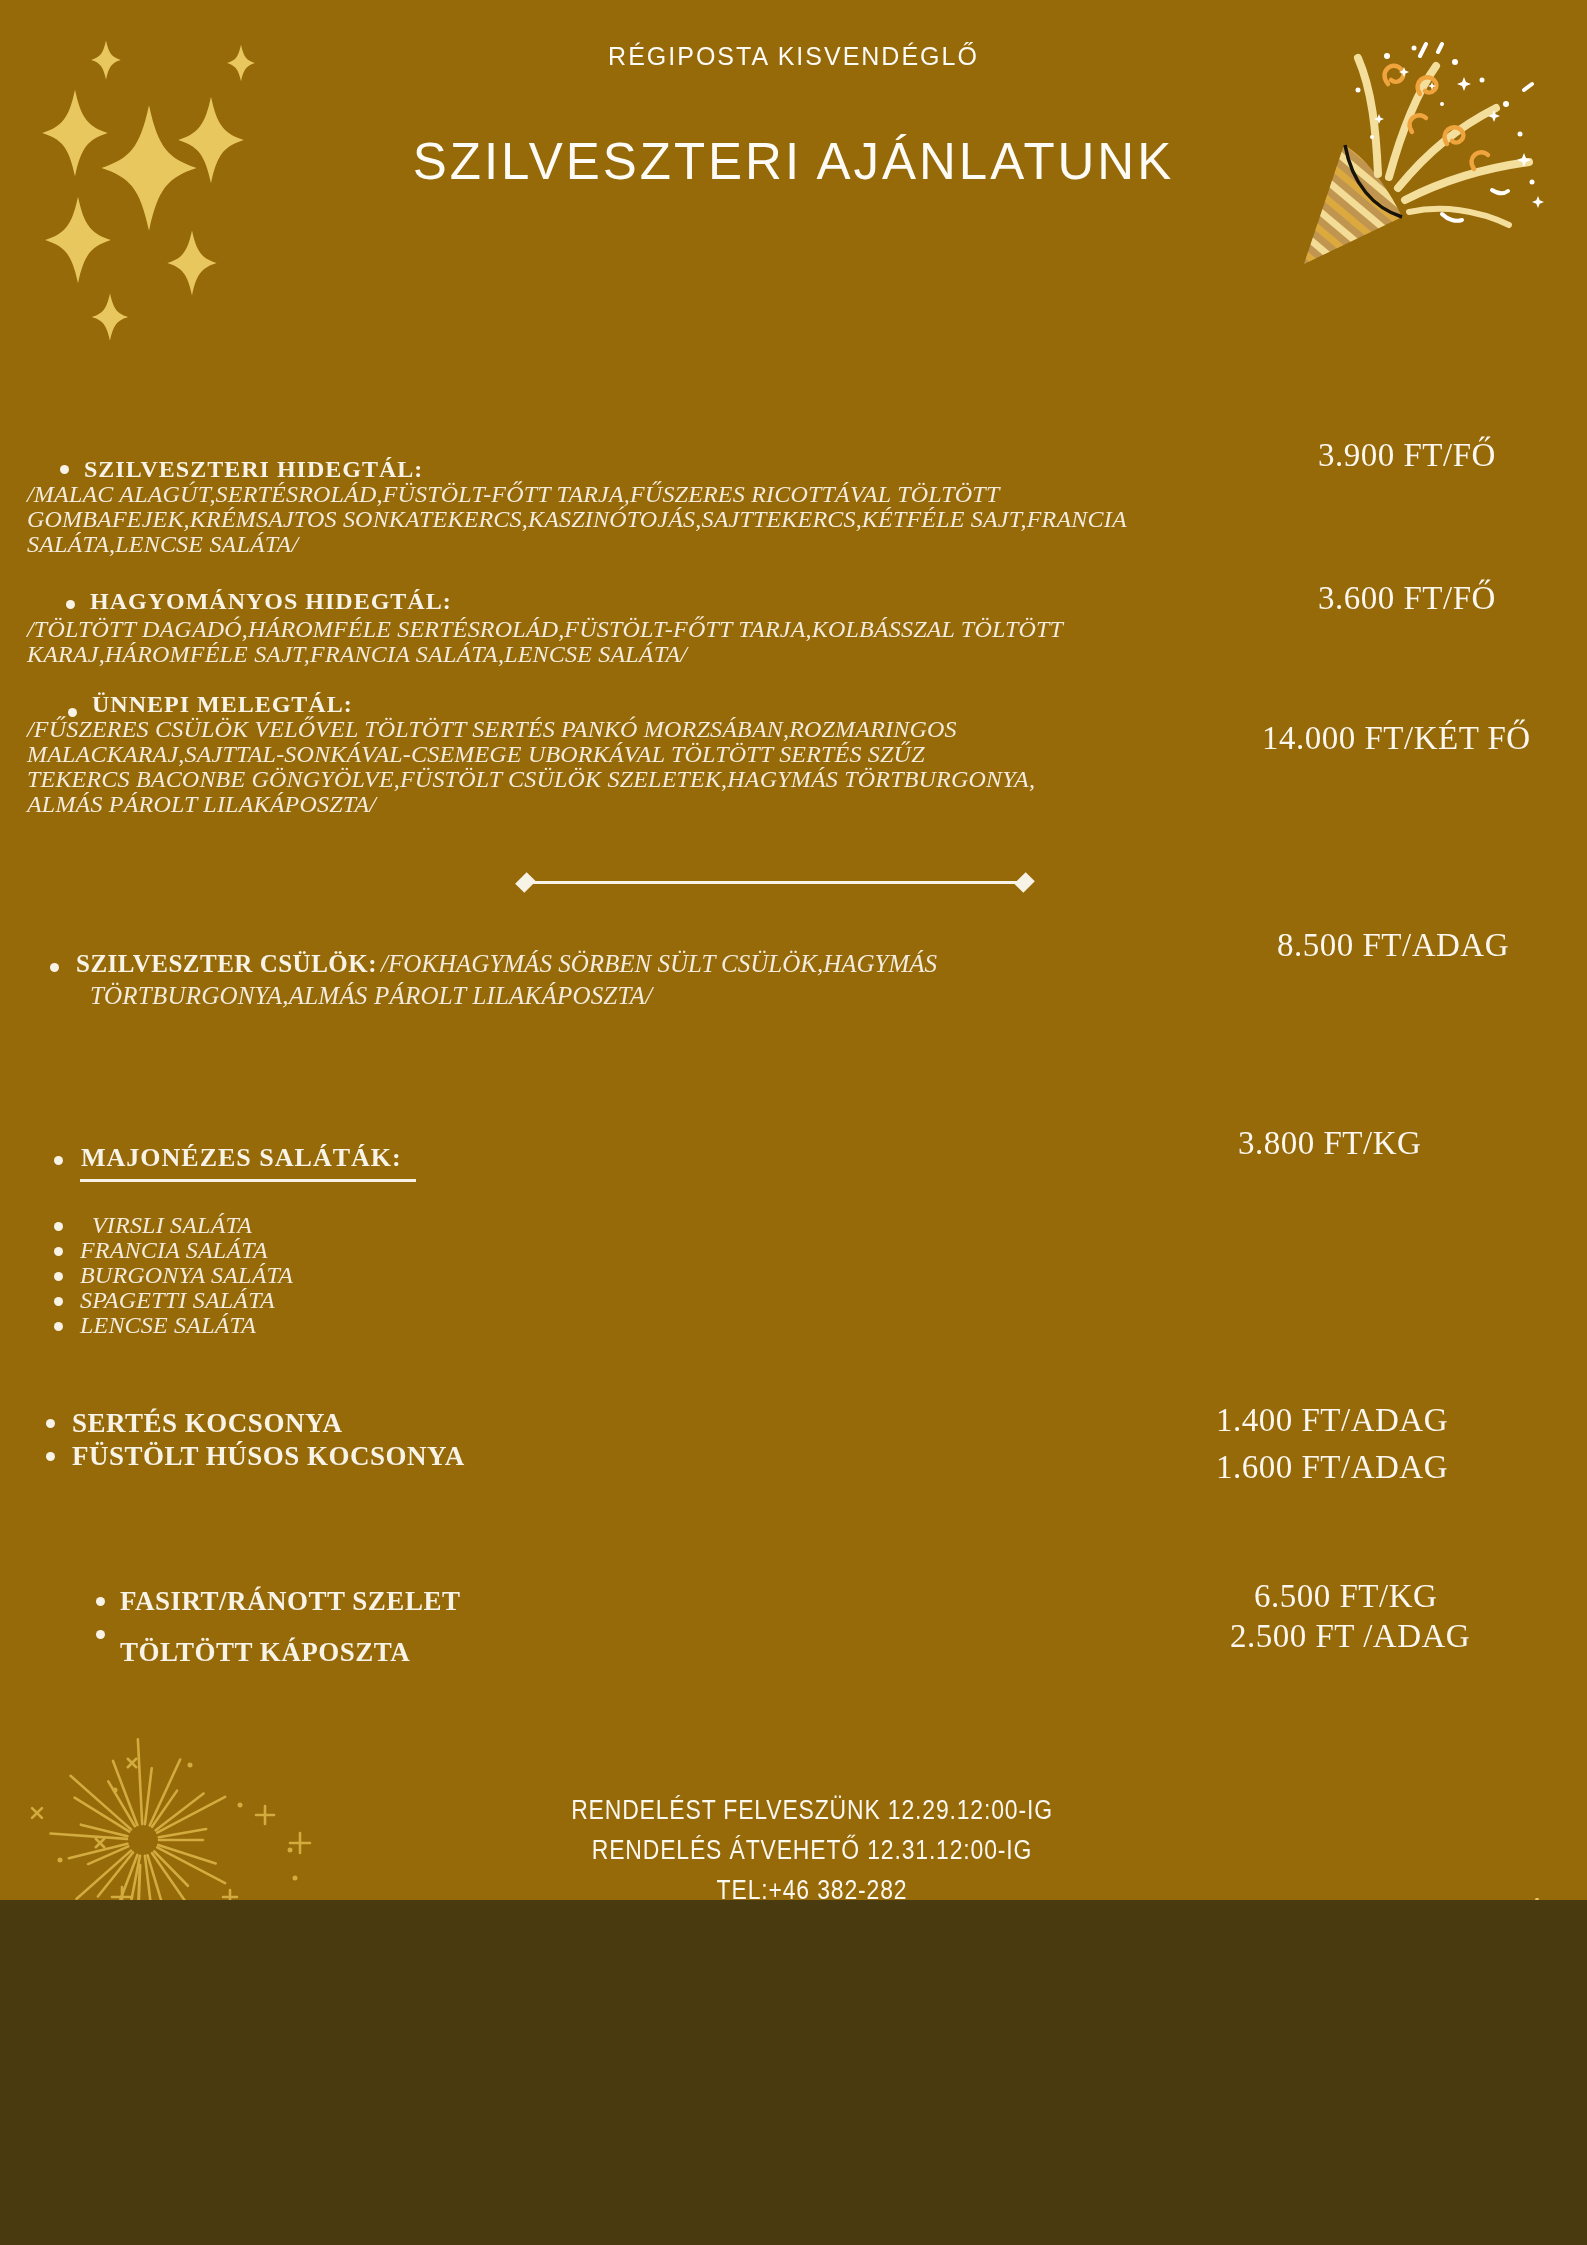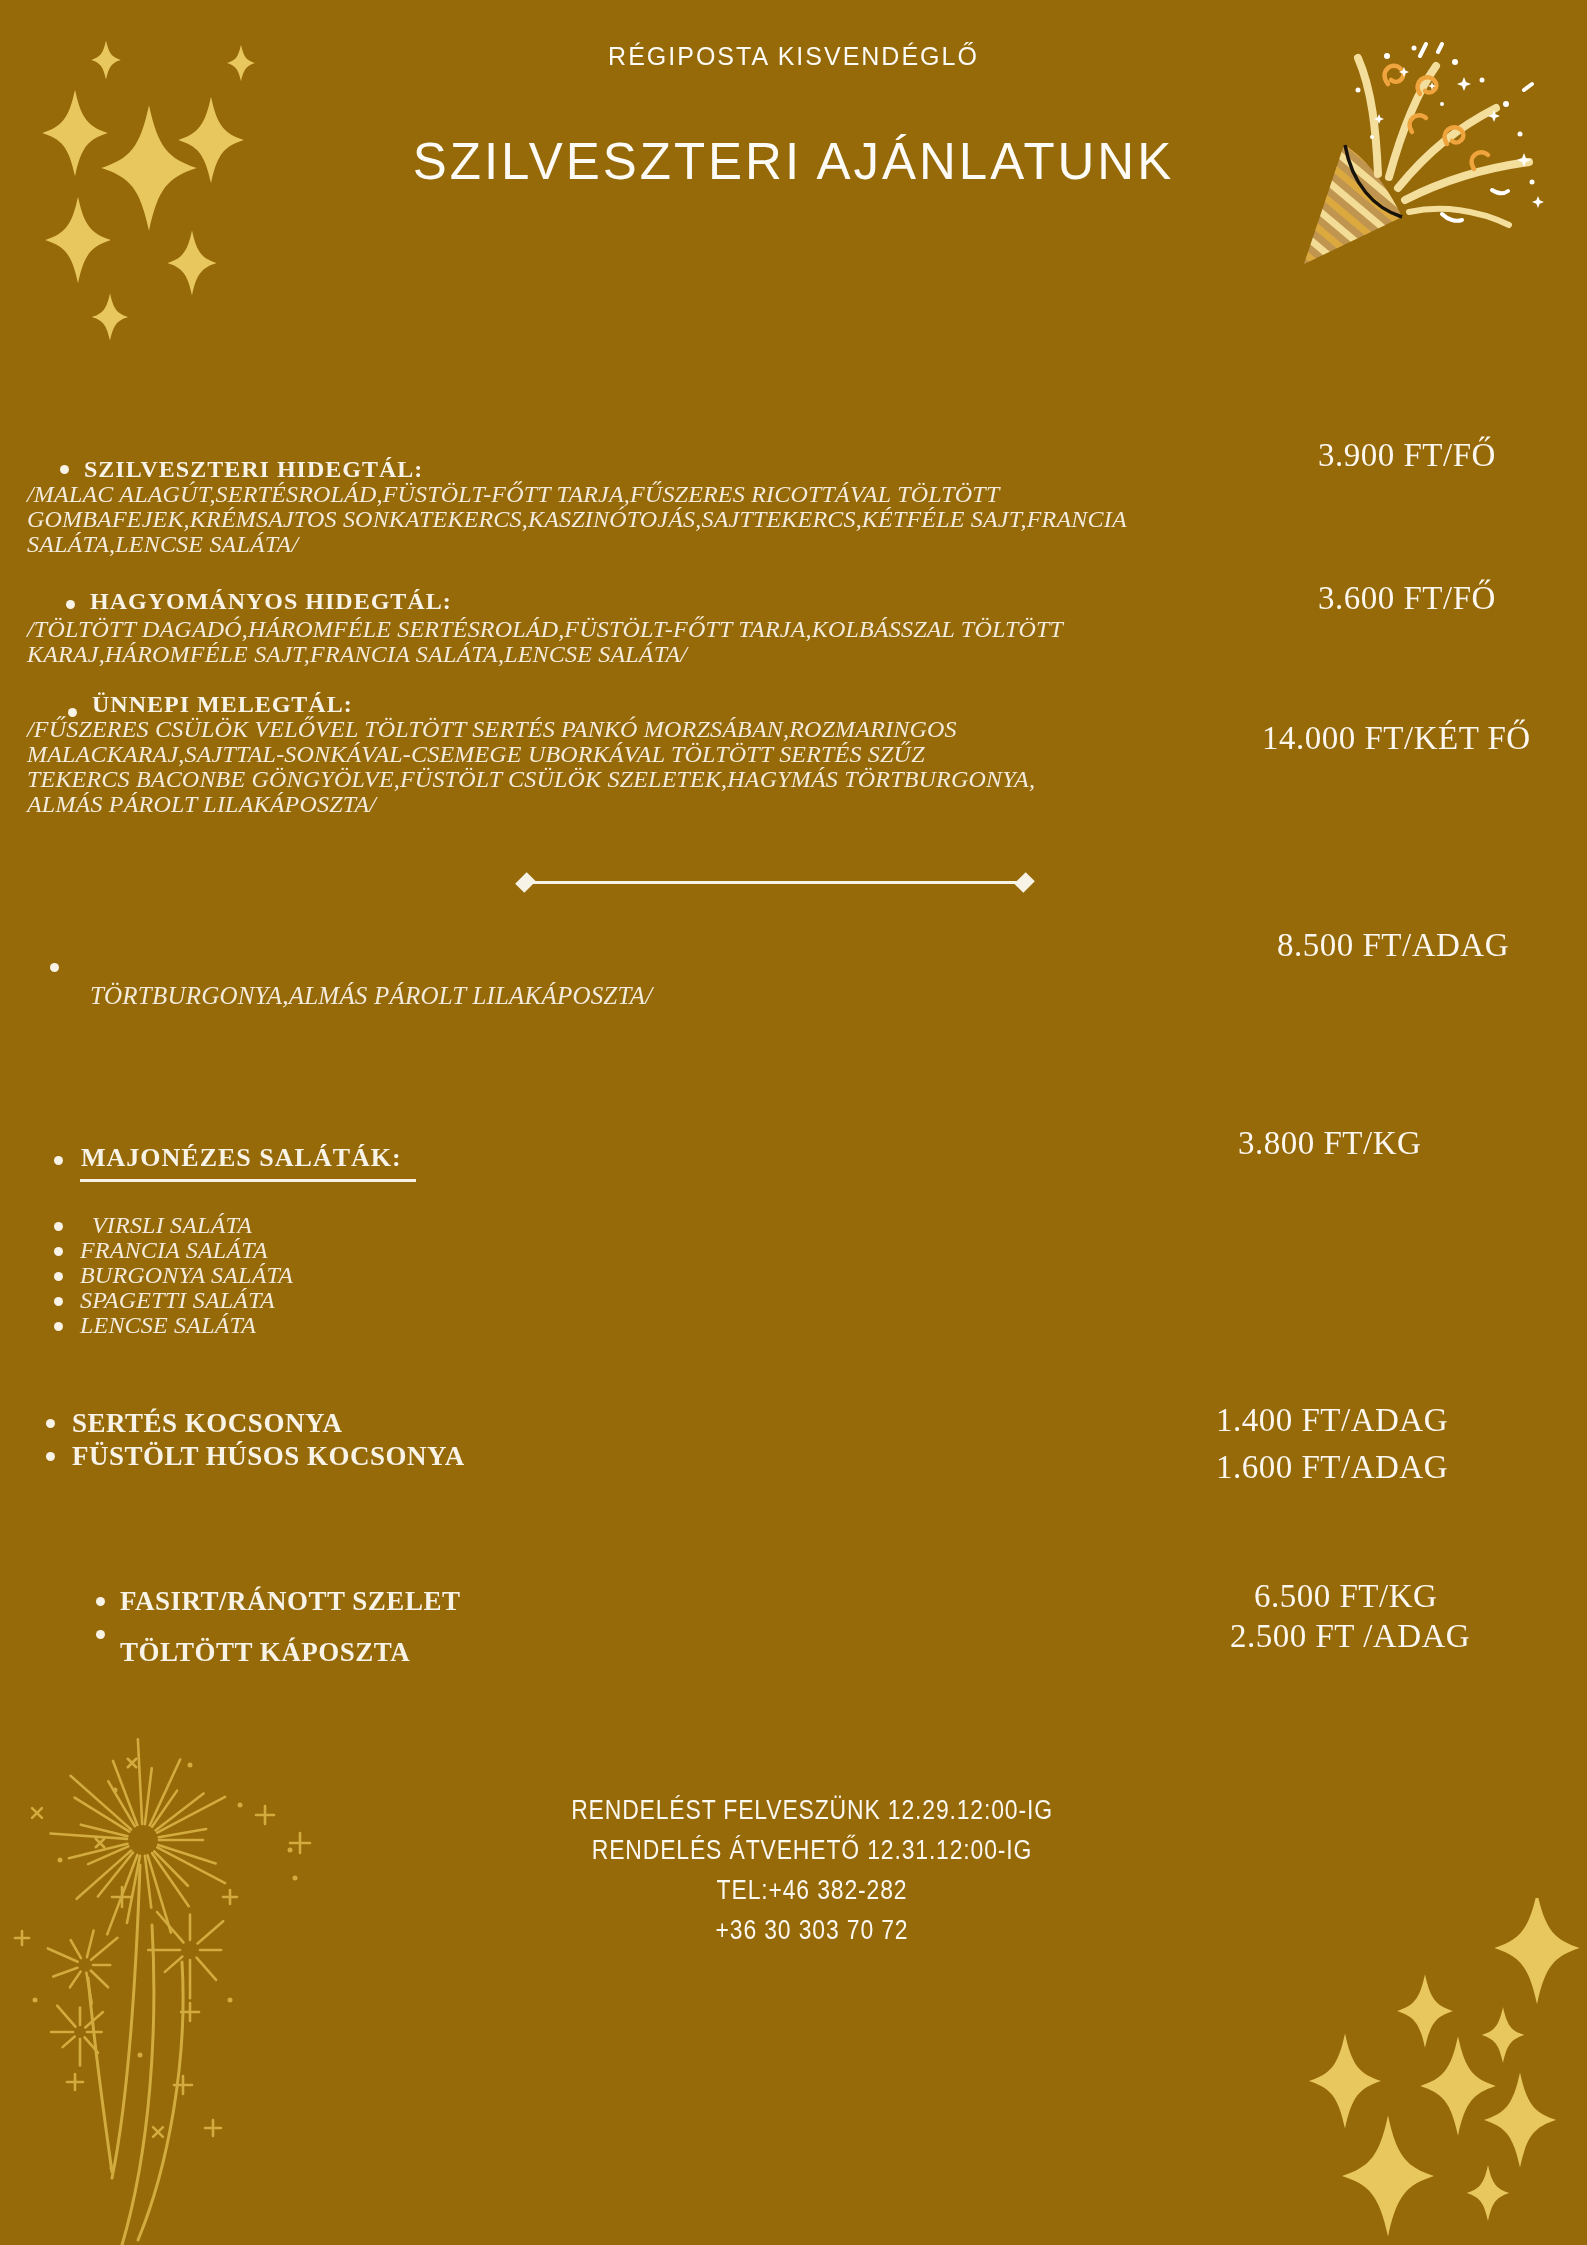--- a/index.html
+++ b/index.html
@@ -1,17 +1,17 @@
 <!DOCTYPE html>
 <html><head>
 <meta charset="utf-8">
 <style>
   html,body{margin:0;padding:0;background:#4a3a10;}
   .canvas{
-    position:relative;width:1587px;height:2245px;overflow:hidden;
+    position:relative;width:1587px;height:1900px;overflow:hidden;
     background:#966909;
     font-family:"Liberation Serif",serif;
   }
   .abs{position:absolute;}
   svg.deco{position:absolute;}
   .restaurant{
     position:absolute;top:42px;left:0;width:100%;text-align:center;
     font-family:"Liberation Sans",sans-serif;font-size:25px;letter-spacing:2px;
     color:#FDFBF5;white-space:nowrap;
   }
@@ -340,20 +340,24 @@
   <div class="sec-name" style="left:92px;top:691px;">ÜNNEPI MELEGTÁL:</div>
   <div class="desc" style="left:27px;top:716px;">/FŰSZERES CSÜLÖK VELŐVEL TÖLTÖTT SERTÉS PANKÓ MORZSÁBAN,ROZMARINGOS</div>
   <div class="desc" style="left:27px;top:741px;">MALACKARAJ,SAJTTAL-SONKÁVAL-CSEMEGE UBORKÁVAL TÖLTÖTT SERTÉS SZŰZ</div>
   <div class="desc" style="left:27px;top:766px;">TEKERCS BACONBE GÖNGYÖLVE,FÜSTÖLT CSÜLÖK SZELETEK,HAGYMÁS TÖRTBURGONYA,</div>
   <div class="desc" style="left:27px;top:791px;">ALMÁS PÁROLT LILAKÁPOSZTA/</div>
   <div class="price" style="left:1262px;top:720px;">14.000 FT/KÉT FŐ</div>
 
   <div class="divider"></div>
 
   <span class="dot" style="left:50px;top:963px;"></span>
+  <div class="abs" style="left:76px;top:950px;white-space:nowrap;">
+    <span class="inline-bold">SZILVESZTER CSÜLÖK:</span>
+    <span class="inline-ital">/FOKHAGYMÁS SÖRBEN SÜLT CSÜLÖK,HAGYMÁS</span>
+  </div>
   <div class="desc" style="left:90px;top:982px;font-size:25px;">TÖRTBURGONYA,ALMÁS PÁROLT LILAKÁPOSZTA/</div>
   <div class="price" style="left:1277px;top:927px;">8.500 FT/ADAG</div>
 
   <span class="dot" style="left:54px;top:1156px;"></span>
   <div class="salad-header" style="left:80px;top:1143px;">MAJONÉZES SALÁTÁK:</div>
   <div class="price" style="left:1238px;top:1125px;">3.800 FT/KG</div>
 
   <span class="dot" style="left:54px;top:1222px;"></span>
   <div class="desc" style="left:92px;top:1212px;text-align:center;">VIRSLI SALÁTA</div>
   <span class="dot" style="left:54px;top:1247px;"></span>

